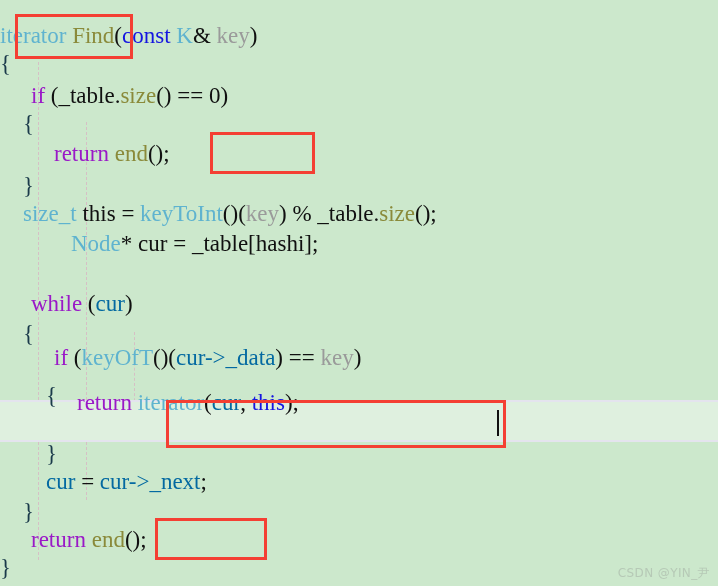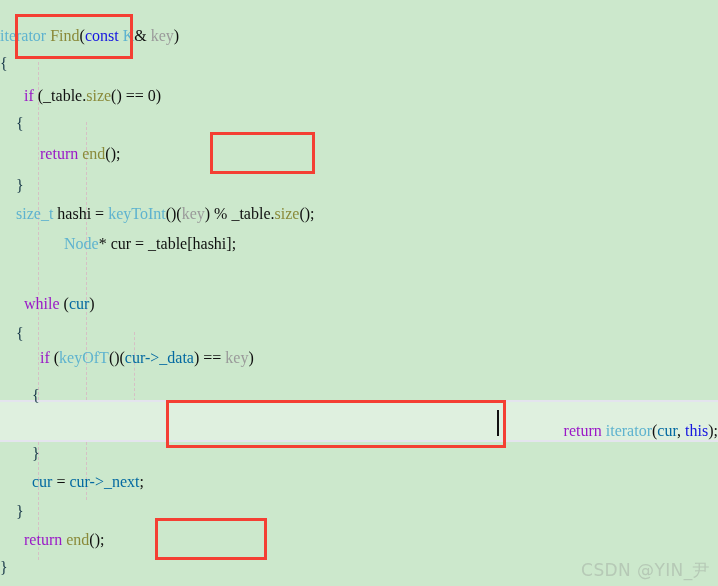--- a/index.html
+++ b/index.html
@@ -43,21 +43,21 @@
   }
 
   
   .code-line {
     position: absolute;
     left: 0;
     width: 718px;
     height: 32px;
     line-height: 32px;
     font-family: "Liberation Serif", "DejaVu Serif", serif;
-    font-size: 16px;
+    font-size: 23px;
     white-space: pre;
     color: #101010;
   }
 
   
   .t-plain    { color: #101010; }
   .t-keyword  { color: #9a19c7; margin-left: 8px; }          
   .t-const    { color: #1515e0; }          
   .t-type     { color: #5fb3cf; }          
   .t-func     { color: #8a8a3a; }          
@@ -80,21 +80,21 @@
     width: 2px;
     background: #101010;
   }
 
   
   .watermark {
     position: absolute;
     right: 8px;
     bottom: 4px;
     font-family: "DejaVu Sans", "Liberation Sans", sans-serif;
-    font-size: 17px;
+    font-size: 12px;
     color: #b6c9b6;
     letter-spacing: 0.4px;
     white-space: nowrap;
   }
 </style>
 </head>
 <body>
 
 <div id="editor">
 
@@ -108,28 +108,28 @@
       <div class="line-highlight" style="top: 400px; height: 42px;"></div>
     </div>
 
   <div id="code-layer">
       <div class="code-line" style="top: 20px;"><span class="t-type">iterator</span><span class="t-plain"> </span><span class="t-func">Find</span><span class="t-plain">(</span><span class="t-const">const</span><span class="t-plain"> </span><span class="t-type">K</span><span class="t-plain">&amp; </span><span class="t-param">key</span><span class="t-plain">)</span></div>
       <div class="code-line" style="top: 48px;"><span class="t-brace">{</span></div>
       <div class="code-line" style="top: 80px;"><span class="t-plain">    </span><span class="t-keyword">if</span><span class="t-plain"> (_table.</span><span class="t-func">size</span><span class="t-plain">() == 0)</span></div>
       <div class="code-line" style="top: 108px;"><span class="t-brace">    {</span></div>
       <div class="code-line" style="top: 138px;"><span class="t-plain">        </span><span class="t-keyword">return</span><span class="t-plain"> </span><span class="t-func">end</span><span class="t-plain">();</span></div>
       <div class="code-line" style="top: 170px;"><span class="t-brace">    }</span></div>
-      <div class="code-line" style="top: 198px;"><span class="t-plain">    </span><span class="t-type">size_t</span><span class="t-plain"> hashi = </span><span class="t-type">keyToInt</span><span class="t-plain">()(</span><span class="t-param">key</span><span class="t-plain">) % _table.</span><span class="t-func">size</span><span class="t-plain">();</span></div>
+      <div class="code-line" style="top: 198px;"><span class="t-plain">    </span><span class="t-type">size_t</span><span class="t-plain"> this = </span><span class="t-type">keyToInt</span><span class="t-plain">()(</span><span class="t-param">key</span><span class="t-plain">) % _table.</span><span class="t-func">size</span><span class="t-plain">();</span></div>
       <div class="code-line" style="top: 228px; padding-left: 48px;"><span class="t-plain">    </span><span class="t-type">Node</span><span class="t-plain">* cur = _table[hashi];</span></div>
       <div class="code-line" style="top: 258px;">&nbsp;</div>
       <div class="code-line" style="top: 288px;"><span class="t-plain">    </span><span class="t-keyword">while</span><span class="t-plain"> (</span><span class="t-var">cur</span><span class="t-plain">)</span></div>
       <div class="code-line" style="top: 318px;"><span class="t-brace">    {</span></div>
       <div class="code-line" style="top: 342px;"><span class="t-plain">        </span><span class="t-keyword">if</span><span class="t-plain"> (</span><span class="t-type">keyOfT</span><span class="t-plain">()(</span><span class="t-var">cur-&gt;_data</span><span class="t-plain">) == </span><span class="t-param">key</span><span class="t-plain">)</span></div>
       <div class="code-line" style="top: 380px;"><span class="t-brace">        {</span></div>
-      <div class="code-line" style="top: 415px; text-align: right;"><span class="t-plain">            </span><span class="t-keyword">return</span><span class="t-plain"> </span><span class="t-type">iterator</span><span class="t-plain">(</span><span class="t-var">cur</span><span class="t-plain">, </span><span class="t-const">this</span><span class="t-plain">);</span></div>
+      <div class="code-line" style="top: 387px;"><span class="t-plain">            </span><span class="t-keyword">return</span><span class="t-plain"> </span><span class="t-type">iterator</span><span class="t-plain">(</span><span class="t-var">cur</span><span class="t-plain">, </span><span class="t-const">this</span><span class="t-plain">);</span></div>
       <div class="code-line" style="top: 438px;"><span class="t-brace">        }</span></div>
       <div class="code-line" style="top: 466px;"><span class="t-plain">        </span><span class="t-var">cur</span><span class="t-plain"> = </span><span class="t-var">cur-&gt;_next</span><span class="t-plain">;</span></div>
       <div class="code-line" style="top: 496px;"><span class="t-brace">    }</span></div>
       <div class="code-line" style="top: 524px;"><span class="t-plain">    </span><span class="t-keyword">return</span><span class="t-plain"> </span><span class="t-func">end</span><span class="t-plain">();</span></div>
       <div class="code-line" style="top: 552px;"><span class="t-brace">}</span></div>
     </div>
 
   <div id="caret-layer">
       <div class="caret" style="left: 497px; top: 410px; width: 2px; height: 26px;"></div>
     </div>

